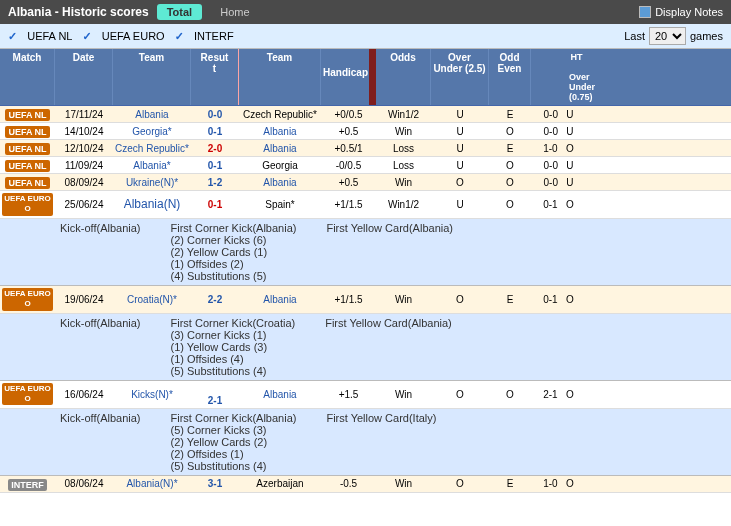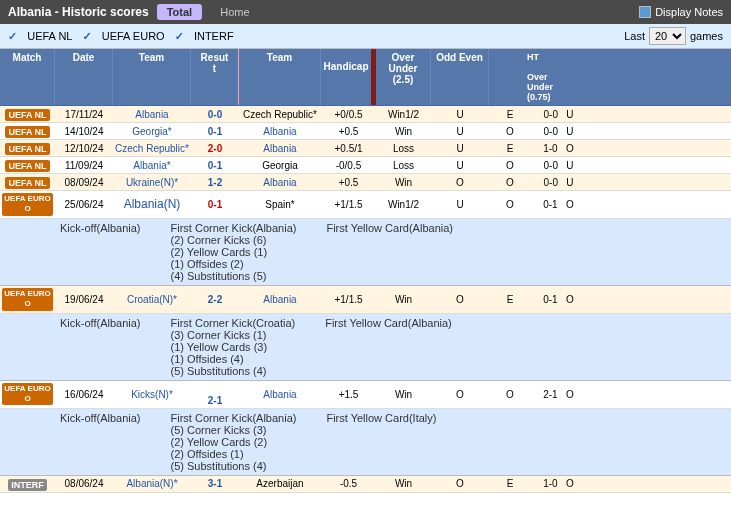--- a/index.html
+++ b/index.html
@@ -5,21 +5,21 @@
     * { box-sizing: border-box; margin: 0; padding: 0; font-family: Arial, sans-serif; font-size: 11px; }
     body { width: 731px; background: #fff; }
   </style>
 </head>
 <body>
 
 <div>
 
   <div style="display:flex; align-items:center; background:#4a4a4a; color:#fff; padding:4px 8px; gap:8px;">
     <span style="font-size:12px; font-weight:bold;">Albania - Historic scores</span>
-    <span style="padding:2px 10px; background:#c4b5fd; color:#333; border-radius:3px; font-weight:bold; cursor:pointer; font-size:11px;">Total</span>
+    <span style="padding:2px 10px; background:#5eead4; color:#333; border-radius:3px; font-weight:bold; cursor:pointer; font-size:11px;">Total</span>
     <span style="padding:2px 10px; color:#ccc; cursor:pointer; font-size:11px;">Home</span>
     <div style="margin-left:auto; display:flex; align-items:center; gap:4px;">
       <span style="width:12px; height:12px; background:#5b9bd5; border:1px solid #bbb; display:inline-block;"></span>
       <span style="font-size:11px;">Display Notes</span>
     </div>
   </div>
 
   <div style="display:flex; align-items:center; background:#ddeeff; padding:3px 8px; gap:10px; border-bottom:1px solid #bbb;">
     <span style="color:#2266cc; font-weight:bold;">✓</span>
     <span style="font-size:11px;">UEFA NL</span>
@@ -37,21 +37,22 @@
       <span style="font-size:11px;">games</span>
     </div>
   </div>
 
   <div style="display:grid; grid-template-columns:55px 58px 78px 48px 82px 55px 55px 58px 42px 55px; background:#5577aa; color:#fff; border-bottom:1px solid #4466aa;">
     <div style="padding:3px 2px; font-size:10px; font-weight:bold; text-align:center; border-right:1px solid #6688bb;">Match</div>
     <div style="padding:3px 2px; font-size:10px; font-weight:bold; text-align:center; border-right:1px solid #6688bb;">Date</div>
     <div style="padding:3px 2px; font-size:10px; font-weight:bold; text-align:center; border-right:1px solid #6688bb;">Team</div>
     <div style="padding:3px 2px; font-size:10px; font-weight:bold; text-align:center; border-right:1px solid #fca5a5;">Resut<br>t</div>
     <div style="padding:3px 2px; font-size:10px; font-weight:bold; text-align:center; border-right:1px solid #6688bb;">Team</div>
-    <div style="padding:12px 2px; font-size:10px; font-weight:bold; text-align:center; border-right:5px solid #7f1d1d;">Handicap</div>
+    <div style="padding:18px 2px; font-size:10px; font-weight:bold; text-align:center; border-right:7px solid #7f1d1d;">Handicap</div>
+    <div style="padding:3px 2px; font-size:10px; font-weight:bold; text-align:center; border-right:1px solid #6688bb;">Odds</div>
     <div style="padding:3px 2px; font-size:10px; font-weight:bold; text-align:center; border-right:1px solid #6688bb;">Over Under (2.5)</div>
     <div style="padding:3px 2px; font-size:10px; font-weight:bold; text-align:center; border-right:1px solid #6688bb;">Odd Even</div>
     <div style="padding:3px 2px; font-size:9px; font-weight:bold; text-align:center;margin-left:36px;">HT &nbsp; Over Under (0.75)</div>
   </div>
 
   <div>
 
     <div style="display:grid; grid-template-columns:55px 58px 78px 48px 82px 55px 55px 58px 42px 55px; background:#fff5e0; border-bottom:1px solid #ddd; align-items:center;">
       <div style="padding:2px; text-align:center;"><span style="background:#cc6600; color:#fff; font-size:9px; font-weight:bold; padding:1px 3px; border-radius:2px;">UEFA NL</span></div>
       <div style="padding:2px; text-align:center; font-size:10px;">17/11/24</div>

